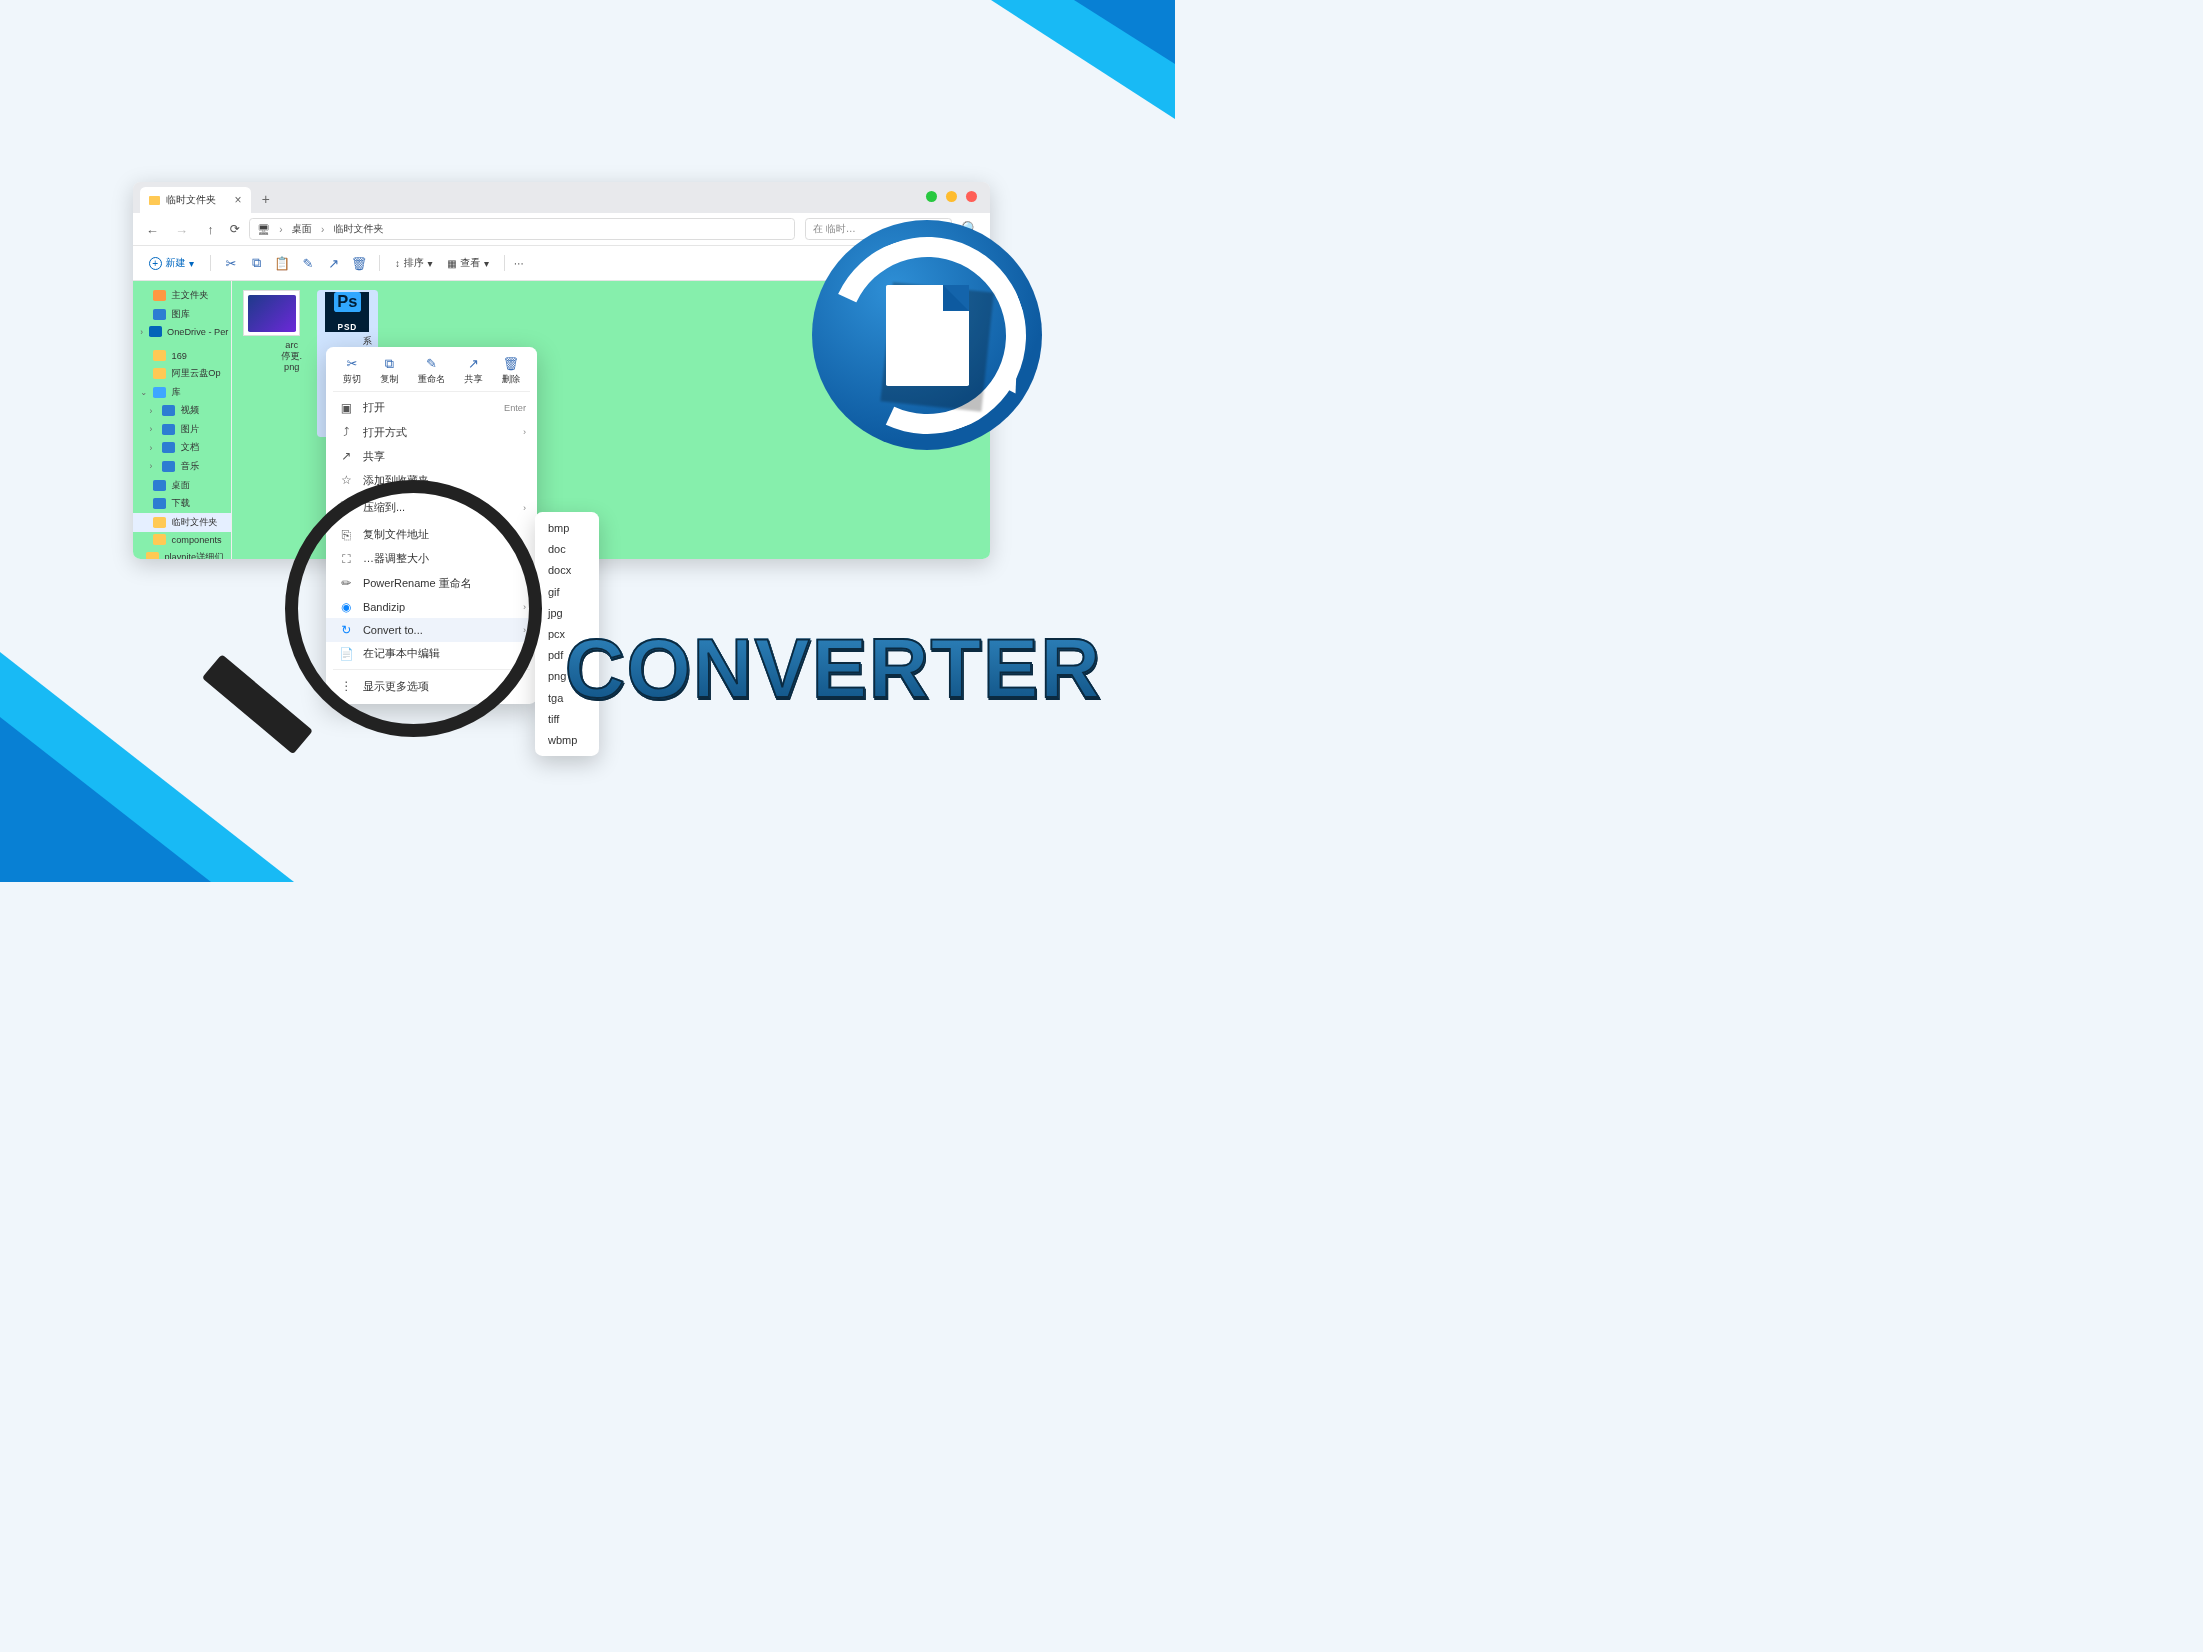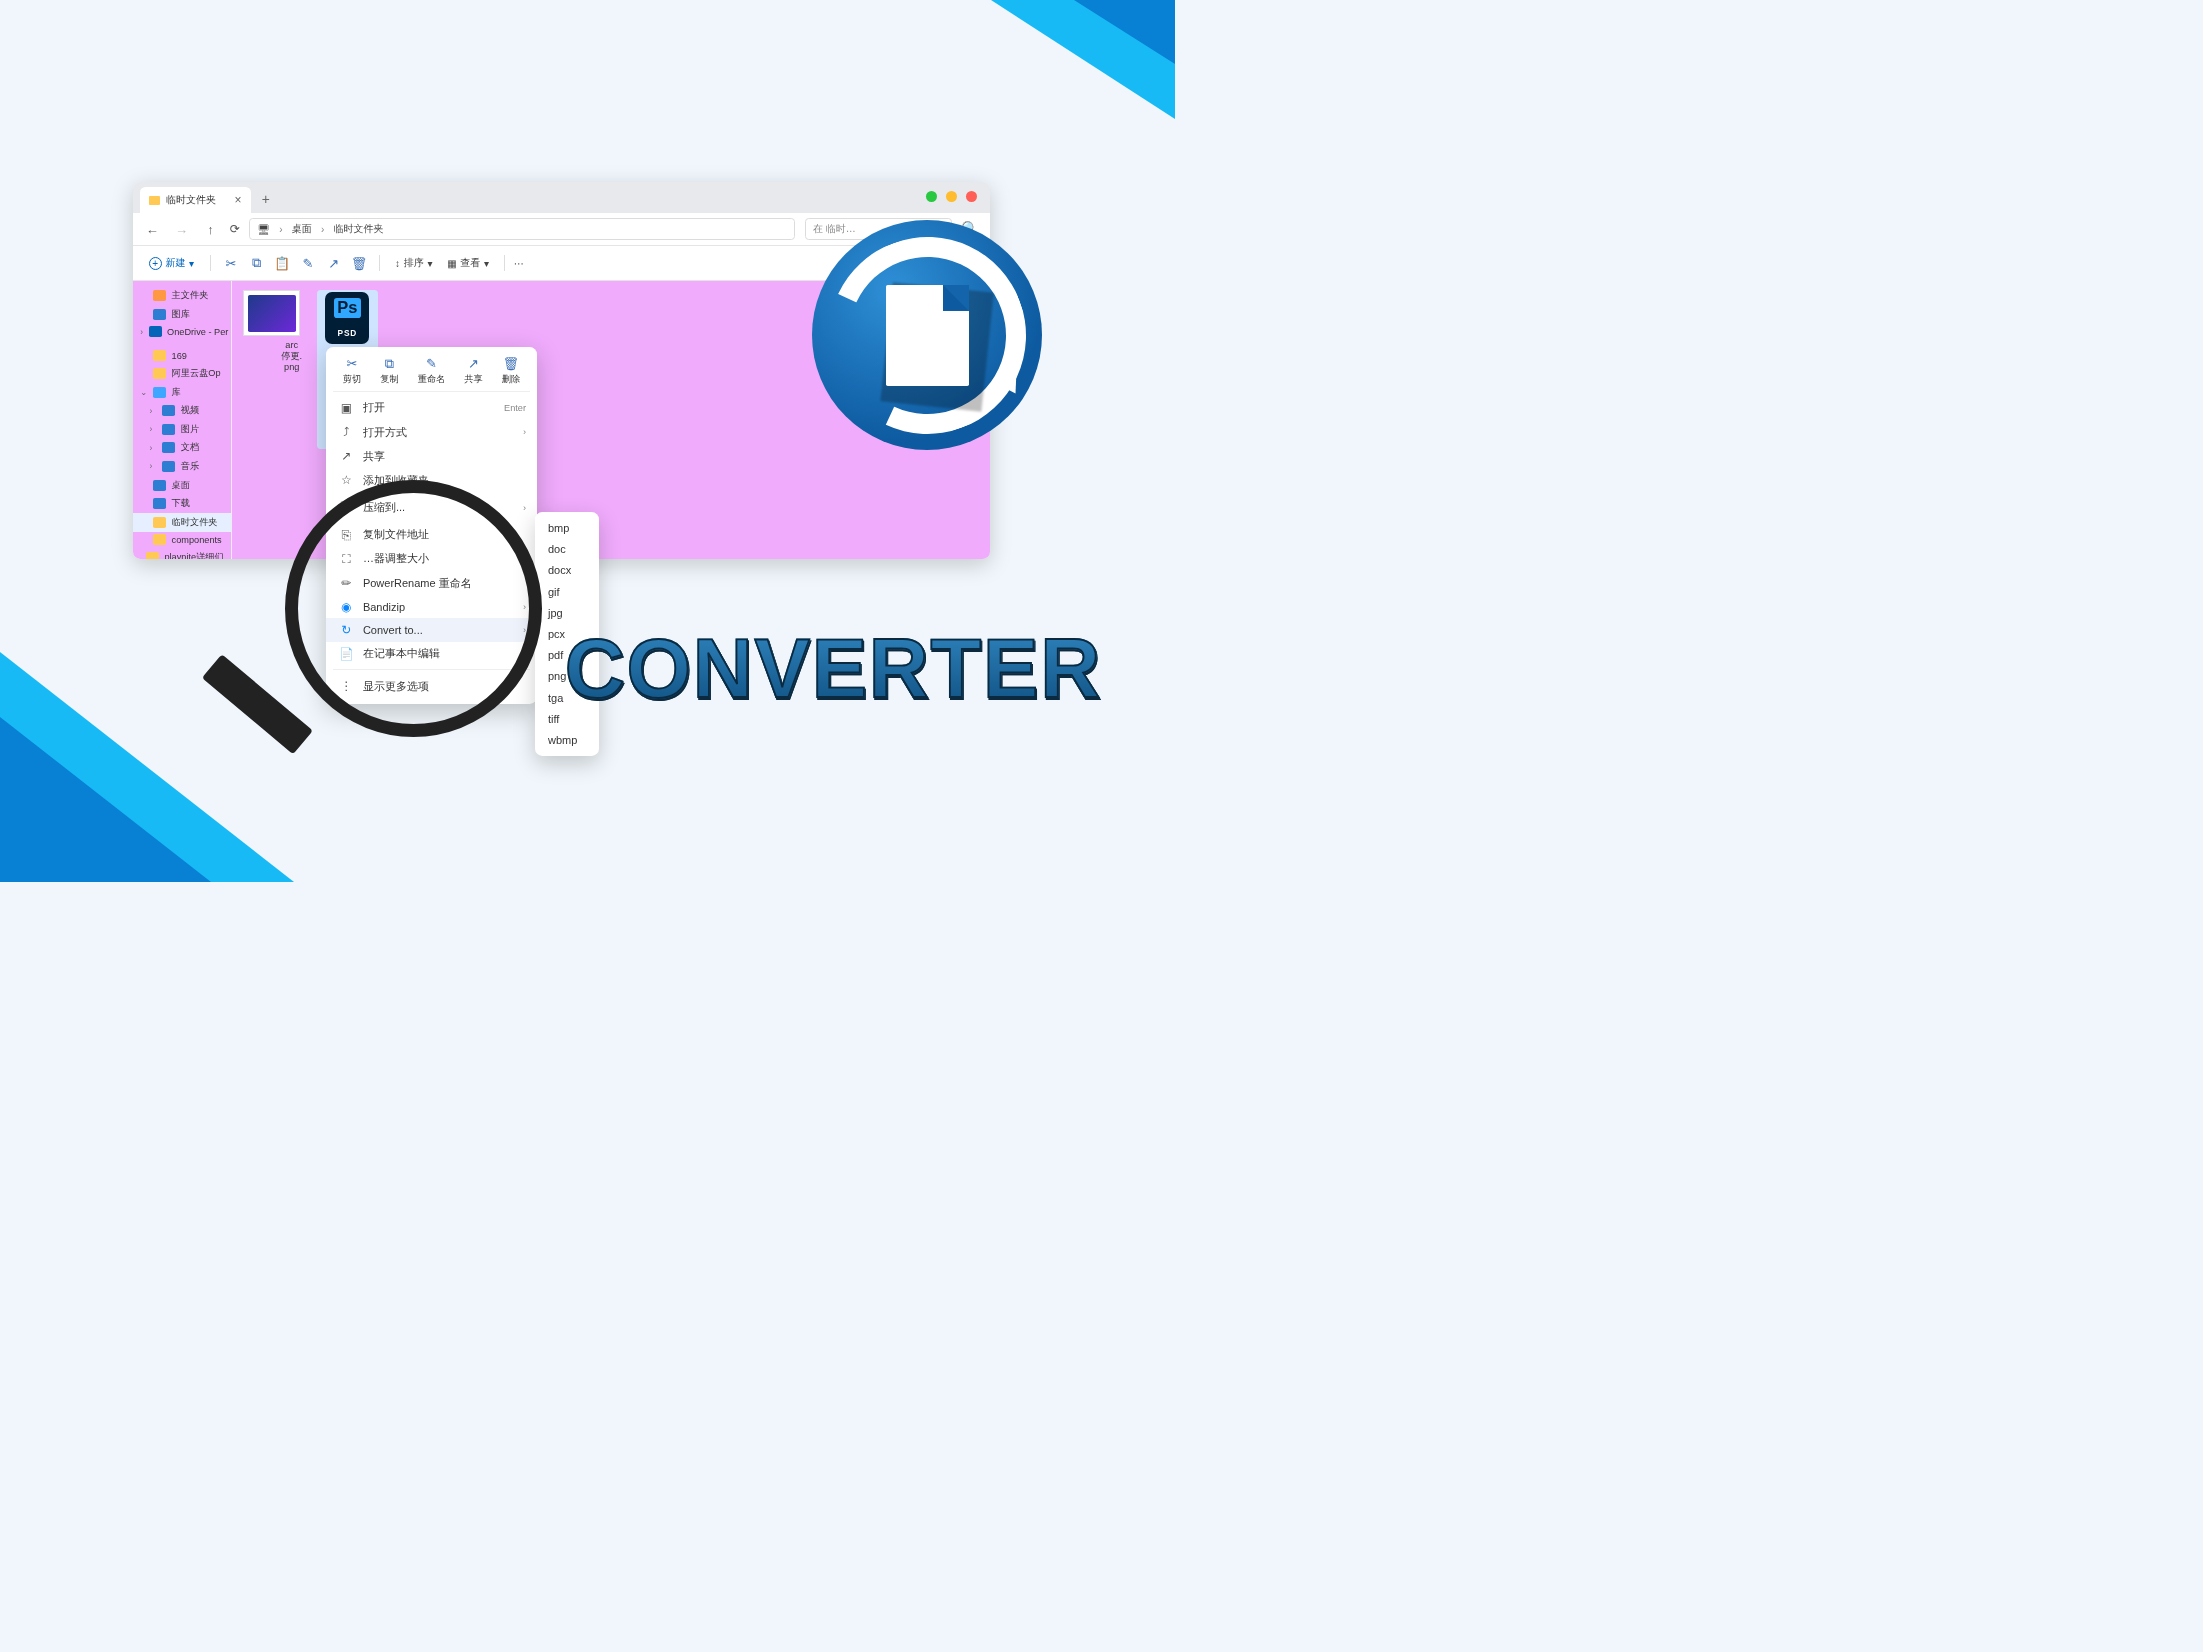--- a/index.html
+++ b/index.html
@@ -37,21 +37,21 @@
 
 .toolbar { height: 35px; background: #fff; border-bottom: 0.9px solid #e5e5e5; display: flex; align-items: center; padding: 0 9.2px; gap: 3.7px; font-size: 10px; color: #444; }
 .tb-new { display: flex; align-items: center; gap: 3.7px; color: #0067c0; border: 0.9px solid transparent; padding: 2.8px 5.5px; }
 .tb-new .plus { width: 13px; height: 13px; border: 0.9px solid #0067c0; border-radius: 50%; display: flex; align-items: center; justify-content: center; font-size: 10px; }
 .tb-sep { width: 0.9px; height: 16.5px; background: #ddd; margin: 0 5.5px; }
 .tb-ic { width: 22px; text-align: center; color: #3b6fb6; font-size: 13px; }
 .tb-txt { display: flex; align-items: center; gap: 3.7px; padding: 0 5.5px; }
 .tb-more { letter-spacing: 1.8px; }
 
 
-.body { display: flex; height: calc(100% - 99px); background: #f0abfc; justify-content: center; }
+.body { display: flex; height: calc(100% - 99px); background: #86efac; justify-content: center; }
 .sidebar { width: 99px; border-right: 0.9px solid #eee; padding: 5.5px 0; overflow: hidden; }
 .sb-item { display: flex; align-items: center; gap: 5.5px; padding: 2.8px 7.3px; font-size: 9.2px; color: #333; white-space: nowrap; }
 .sb-item.sel { background: #e5efff; }
 .sb-ic { width: 13px; height: 11px; border-radius: 1.8px; flex-shrink: 0; }
 .sb-chev { width: 7.3px; font-size: 8.3px; color: #666; }
 .ic-home { background: #ff9842; }
 .ic-gallery { background: #2d7dd2; }
 .ic-cloud { background: #0364b8; }
 .ic-y { background: #ffc954; }
 .ic-lib { background: #3ea6ff; }
@@ -60,21 +60,21 @@
 .ic-doc { background: #2d7dd2; }
 .ic-mus { background: #2d7dd2; }
 .ic-dsk { background: #2d7dd2; }
 .ic-dl { background: #2d7dd2; }
 
 .content { flex: 1; padding: 9.2px; display: flex; gap: 14.7px; align-items: flex-start; }
 .file { width: 61px; text-align: center; }
 .file.sel { background: #cfe4ff; border-radius: 3.7px; padding: 1.8px; }
 .thumb { width: 57px; height: 46px; border: 0.9px solid #ddd; background: #fff; margin: 0 auto 3.7px; position: relative; overflow: hidden; }
 .thumb-inner { position: absolute; inset: 3.7px; background: linear-gradient(135deg,#1e3a8a,#6d28d9); border-radius: 1.8px; }
-.psd-ic { width: 44px; height: 52px; background: #001e36; border-radius: 7px; margin: 0 auto 3.7px; display: flex; flex-direction: column; align-items: center; justify-content: center; color: #31a8ff; font-weight: bold; }
+.psd-ic { width: 44px; height: 40px; background: #001e36; border-radius: 0; margin: 0 auto 3.7px; display: flex; flex-direction: column; align-items: center; justify-content: center; color: #31a8ff; font-weight: bold; }
 .psd-ic .ps { font-size: 16.5px; background: #31a8ff; color: #001e36; padding: 0.9px 3.7px; border-radius: 2.8px; }
 .psd-ic .ext { font-size: 8.3px; color: #fff; margin-top: 10px; letter-spacing: 0.9px; }
 .fname { font-size: 9.2px; color: #333; word-break: break-all; line-height: 1.2; margin-left: 40px; }
 
 
 .ctx { position: absolute; left: 326px; top: 347px; width: 211px; background: #fff; border-radius: 7.3px; box-shadow: 0 7.3px 26px rgba(0,0,0,.22); padding: 5.5px 0; font-size: 11px; }
 .ctx-toprow { display: flex; justify-content: space-around; padding: 3.7px 7.3px 1.8px; }
 .ctx-tb { display: flex; flex-direction: column; align-items: center; gap: 1.8px; color: #333; font-size: 9.2px; }
 .ctx-tb .ic { color: #3b6fb6; font-size: 13px; height: 14.7px; }
 .ctx-sep { height: 0.9px; background: #eee; margin: 3.7px 7.3px; }

